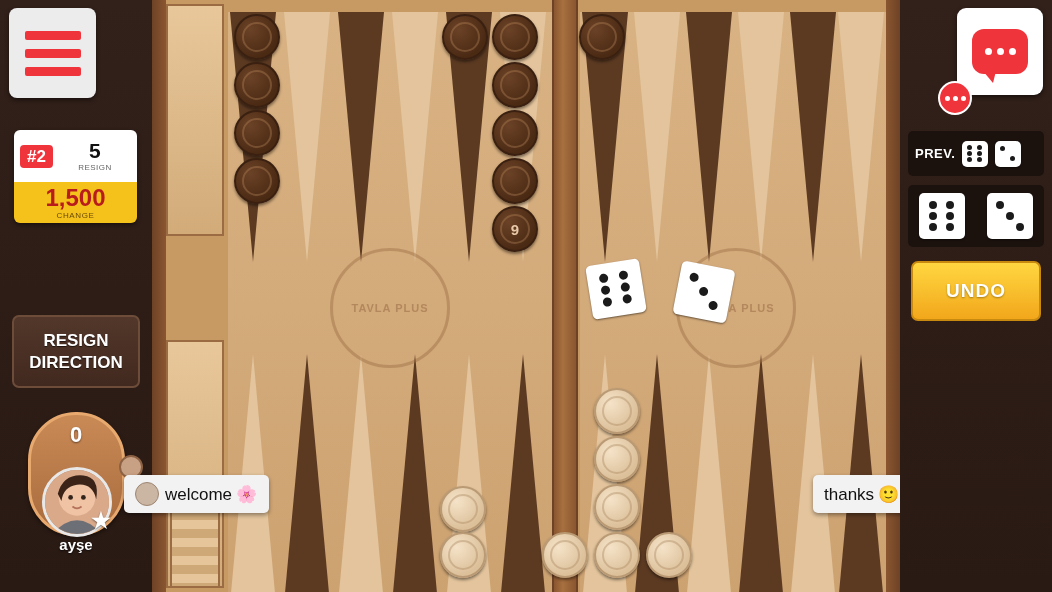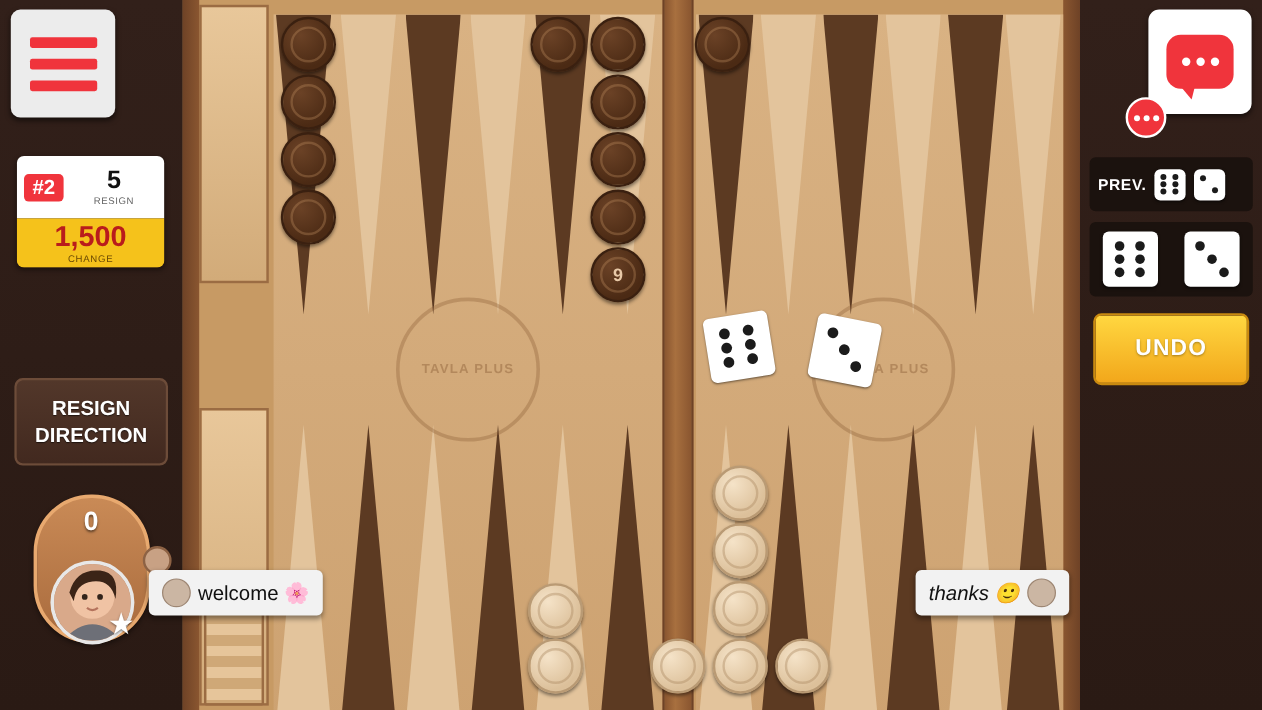--- a/index.html
+++ b/index.html
@@ -108,21 +108,21 @@
   }
 
   
   .bubble{
     position:absolute; background:#f2f2f2; border-radius:5px;
     padding:7px 11px; font-size:17px; color:#111; white-space:nowrap;
     box-shadow:0 2px 4px rgba(0,0,0,.4);
     display:flex; align-items:center; gap:6px;
   }
   .bubble.left{ left:124px; top:475px; }
-  .bubble.right{ left:763px; top:475px;font-style:italic; }
+  .bubble.right{ left:813px; top:475px; }
   .bub-ava{
     width:24px;height:24px;border-radius:50%;background:#cbb6a3;border:1px solid #9d8673;
   }
 
   
   .right-panel{
     position:absolute; left:900px; top:0; width:152px; height:592px;
     background:linear-gradient(180deg,#32201a 0%, #2a1a14 100%);
   }
   .chat-btn{
@@ -434,20 +434,21 @@
         <rect width="70" height="70" fill="#d9a98a"></rect>
         <path d="M8 70 Q35 40 62 70 Z" fill="#6d6f77"></path>
         <circle cx="35" cy="30" r="20" fill="#f0c3a4"></circle>
         <path d="M14 26 Q20 4 42 6 Q60 8 56 32 Q52 14 35 16 Q20 18 18 34 Z" fill="#3b2417"></path>
         <circle cx="28" cy="30" r="2.6" fill="#33241b"></circle>
         <circle cx="42" cy="30" r="2.6" fill="#33241b"></circle>
         <path d="M30 40 Q35 44 40 40" stroke="#b4725c" stroke-width="2" fill="none"></path>
       </svg>
     </div>
     <div class="star" style="left:86px; top:95px;">★</div>
+    <div class="name">ayşe</div>
   </div>
 
   <div class="player" style="left:902px; top:412px;">
     <div class="pill"></div>
     <div class="count">0</div>
     <div class="side-dot" style="left:6px; top:43px;"></div>
     <div class="name">hayal</div>
   </div>
 
   <div class="timer-ring">

